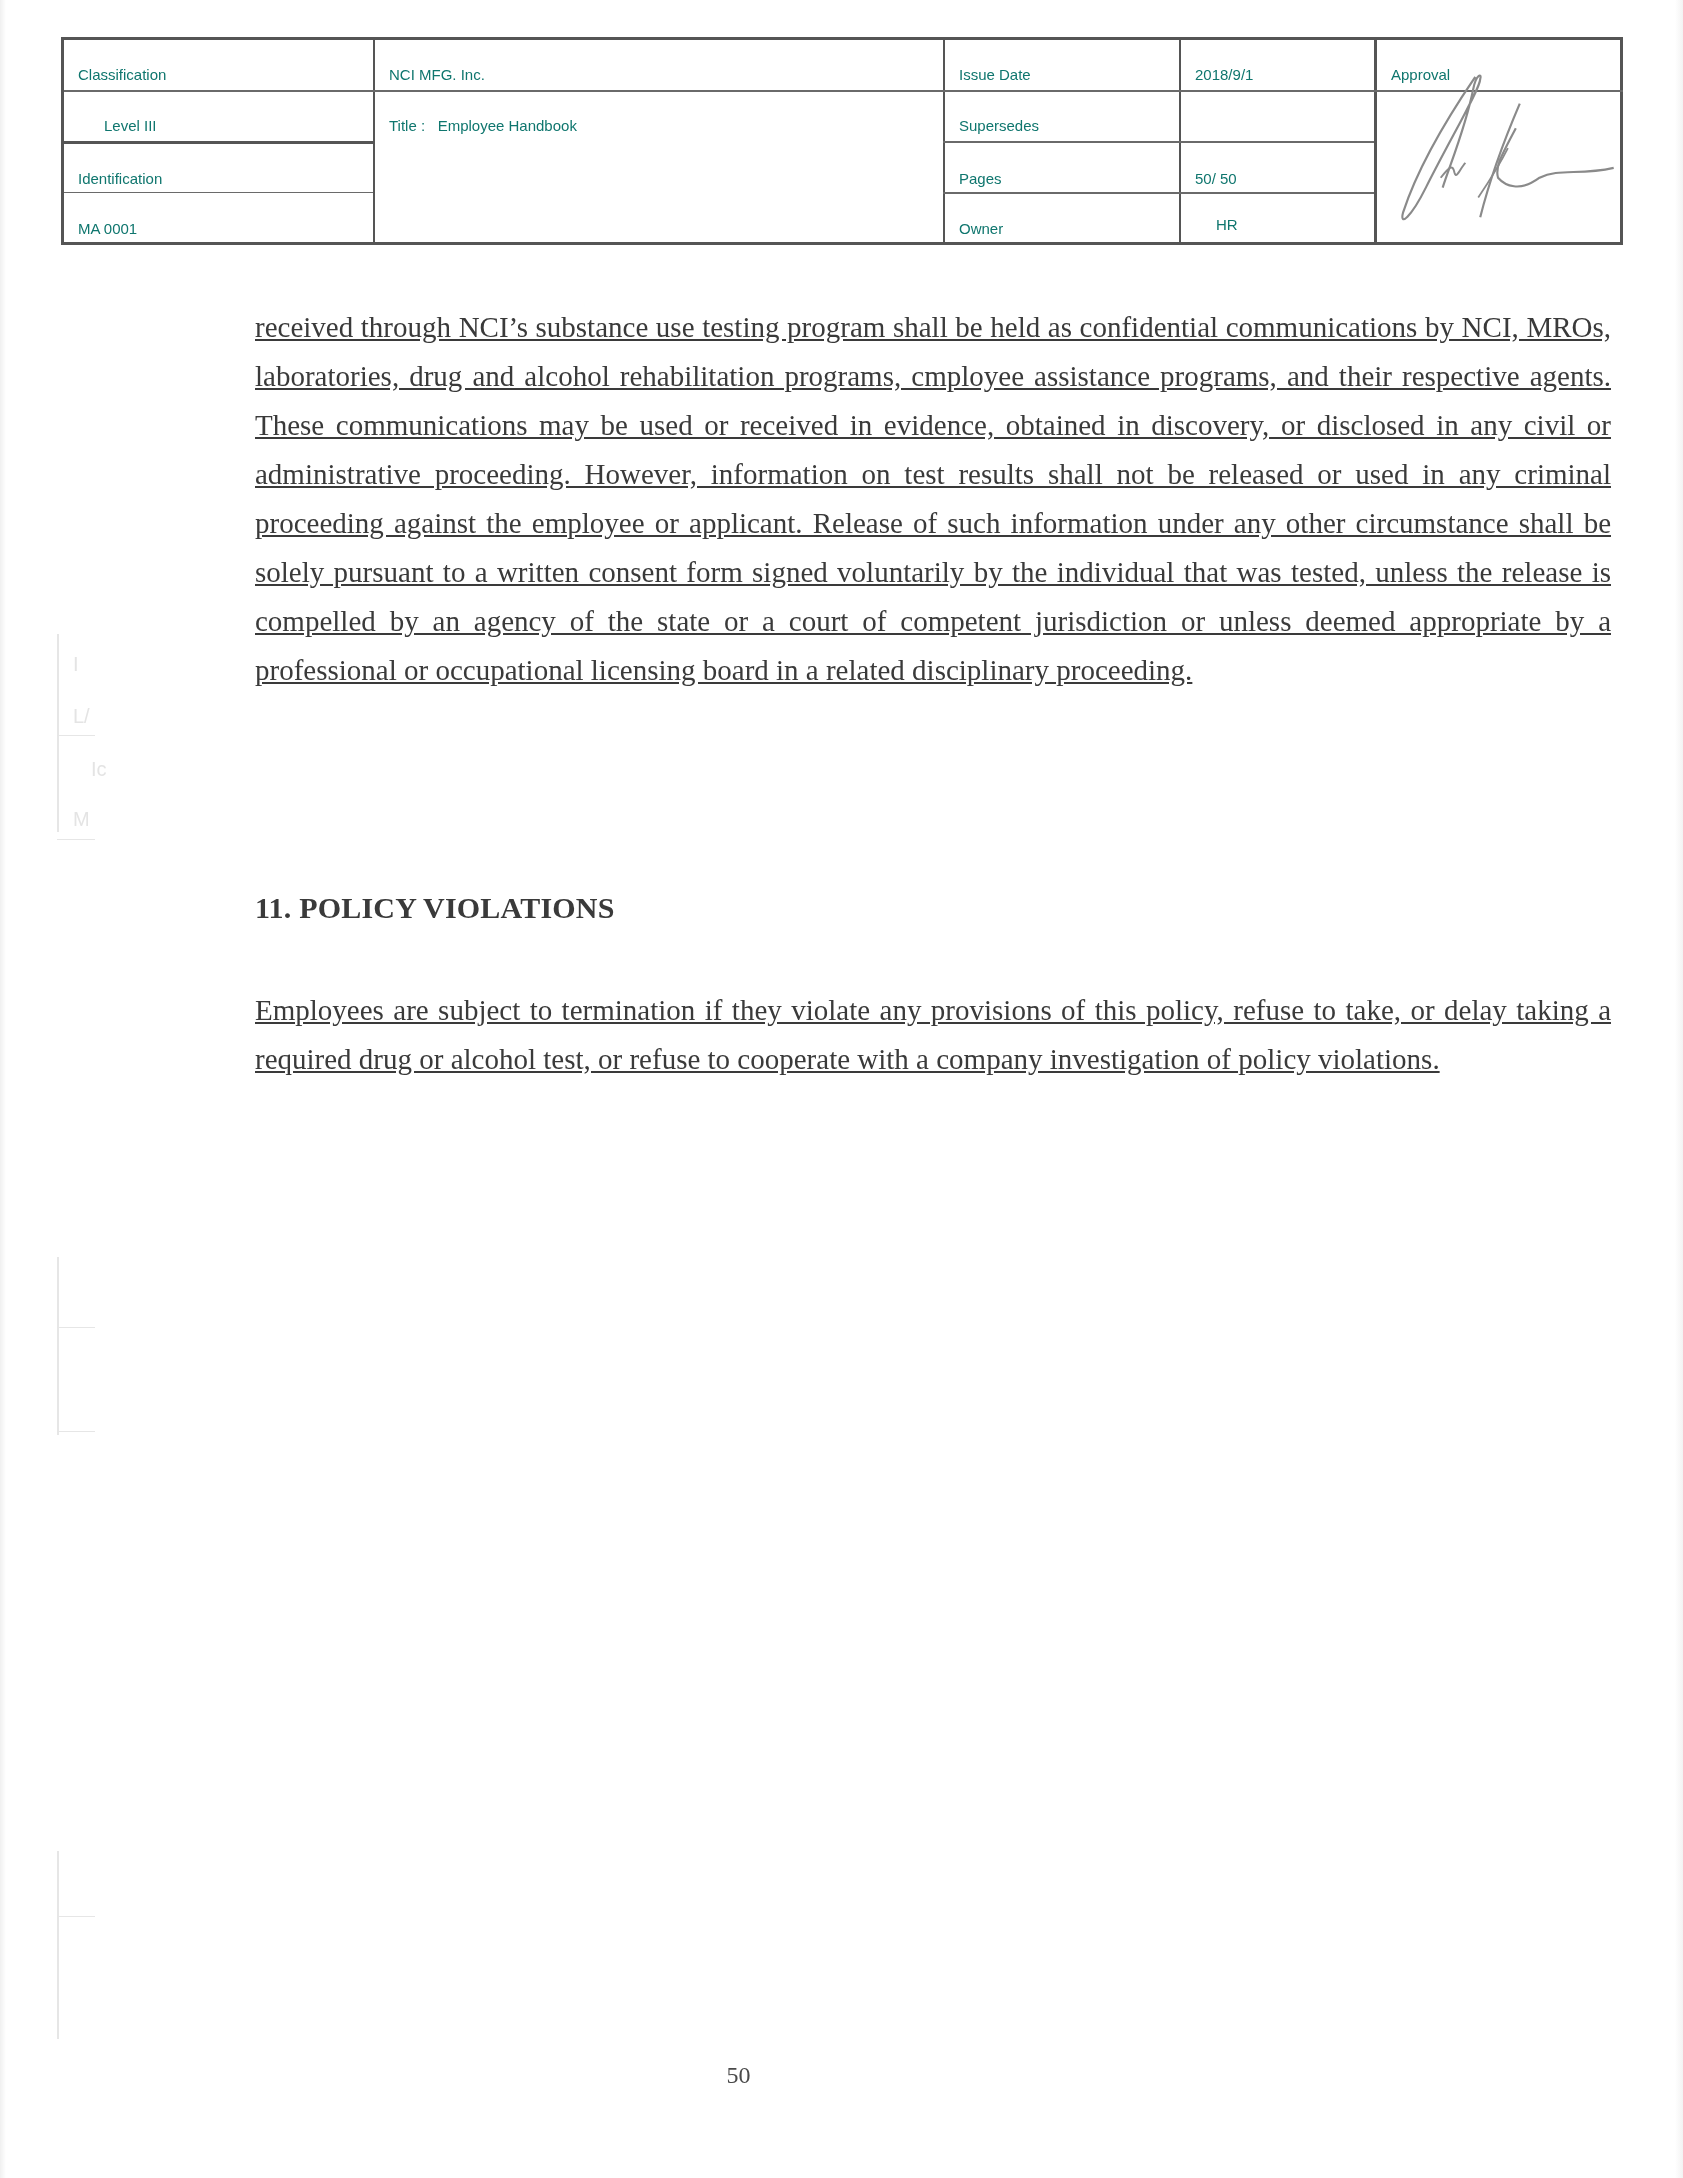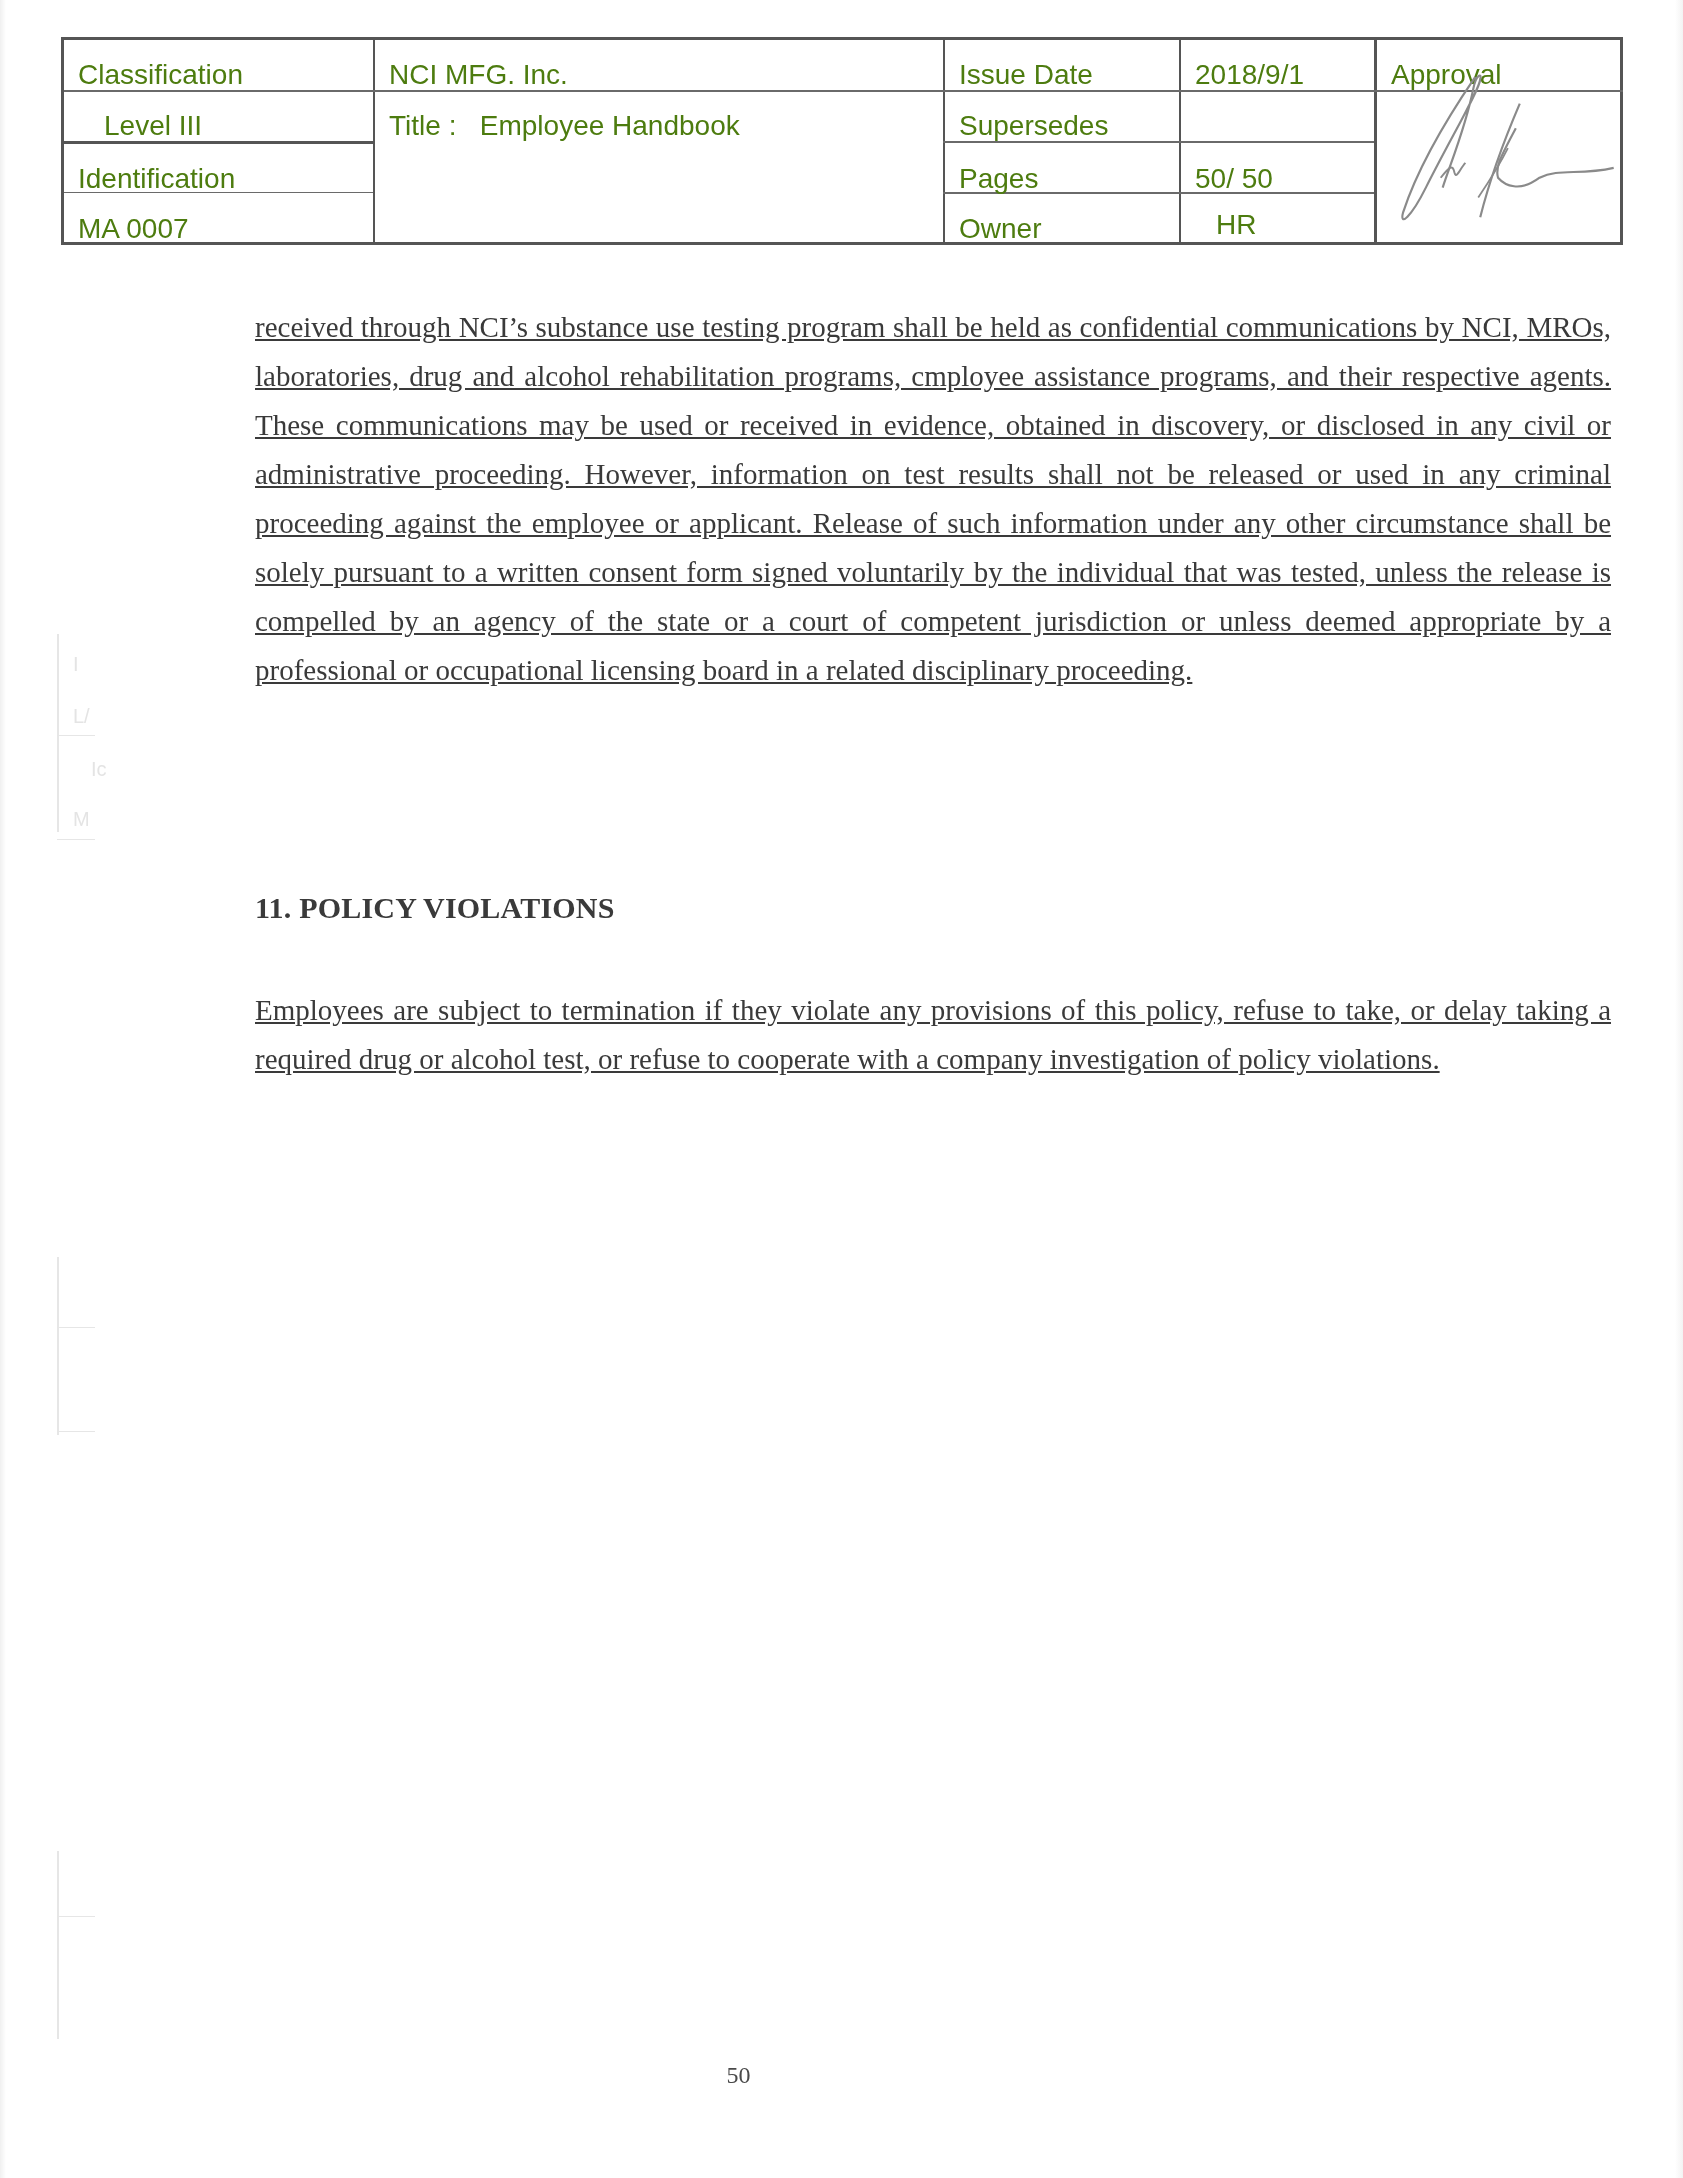--- a/index.html
+++ b/index.html
@@ -24,21 +24,21 @@
     }
     .ghost-glyph {
       position: absolute; left: 73px; font-family: "Liberation Sans", sans-serif;
       font-size: 20px; color: #e4e4e4;
     }
 
     
     .header-table {
       position: absolute; left: 61px; top: 37px; width: 1562px; height: 208px;
       border: 3px solid #555555; box-sizing: border-box;
-      font-family: "Liberation Sans", sans-serif; font-size: 28px; color: #4d7c0f;
+      font-family: "Liberation Sans", sans-serif; font-size: 15px; color: #0f766e;
     }
     .vline { position: absolute; top: 0; bottom: 0; width: 2px; background: #555555; }
     .hline { position: absolute; height: 2px; background: #6a6a6a; }
     .cell {
       position: absolute; padding-left: 14px; line-height: 22px; white-space: nowrap;
     }
     .signature {
       position: absolute; left: 1381px; top: 69px; width: 238px; height: 173px;
     }
 
@@ -96,21 +96,21 @@
   <div class="hline" style="left:0;top:50px;width:1310px;"></div>
   <div class="hline" style="left:1310px;top:50px;width:249px;"></div>
   <div class="hline" style="left:0;top:101px;width:309px;height:3px;background:#555;"></div>
   <div class="hline" style="left:879px;top:101px;width:431px;"></div>
   <div class="hline" style="left:0;top:152px;width:309px;height:1px;"></div>
   <div class="hline" style="left:879px;top:152px;width:431px;"></div>
 
   <span class="cell" style="left:0;top:24px;">Classification</span>
   <span class="cell" style="left:0;top:75px;padding-left:40px;">Level III</span>
   <span class="cell" style="left:0;top:128px;">Identification</span>
-  <span class="cell" style="left:0;top:178px;">MA 0007</span>
+  <span class="cell" style="left:0;top:178px;">MA 0001</span>
 
   <span class="cell" style="left:311px;top:24px;">NCI MFG. Inc.</span>
   <span class="cell" style="left:311px;top:75px;">
     <span>Title :</span>&nbsp;&nbsp;&nbsp;<span>Employee Handbook</span>
   </span>
 
   <span class="cell" style="left:881px;top:24px;">Issue Date</span>
   <span class="cell" style="left:881px;top:75px;">Supersedes</span>
   <span class="cell" style="left:881px;top:128px;">Pages</span>
   <span class="cell" style="left:881px;top:178px;">Owner</span>

